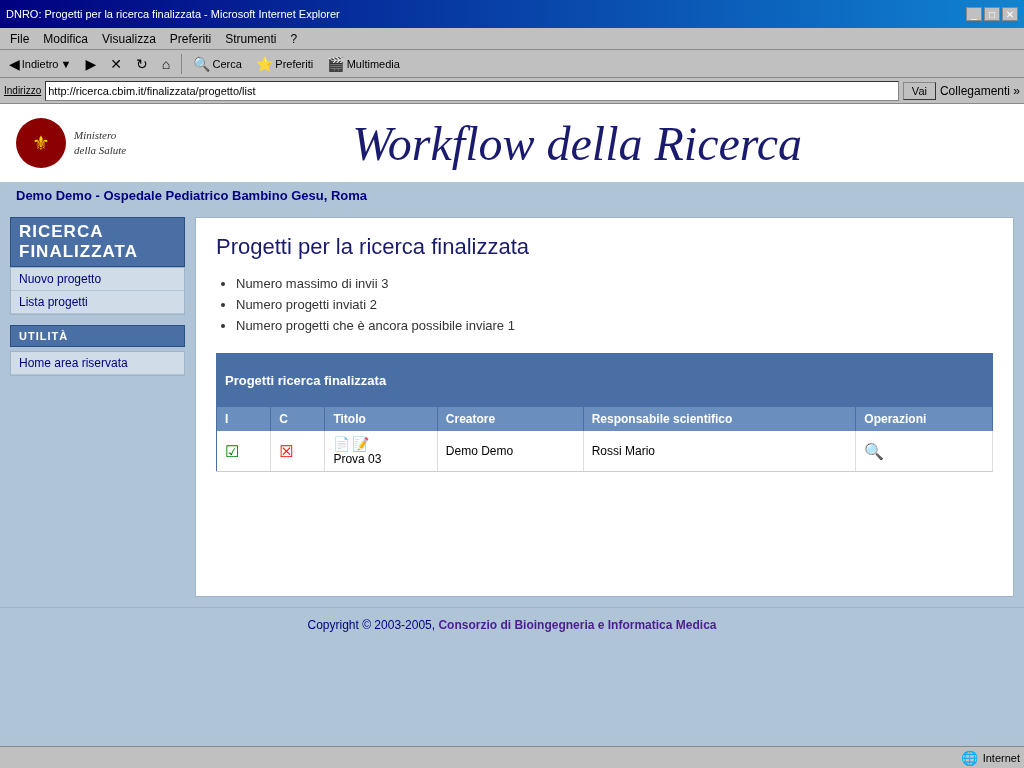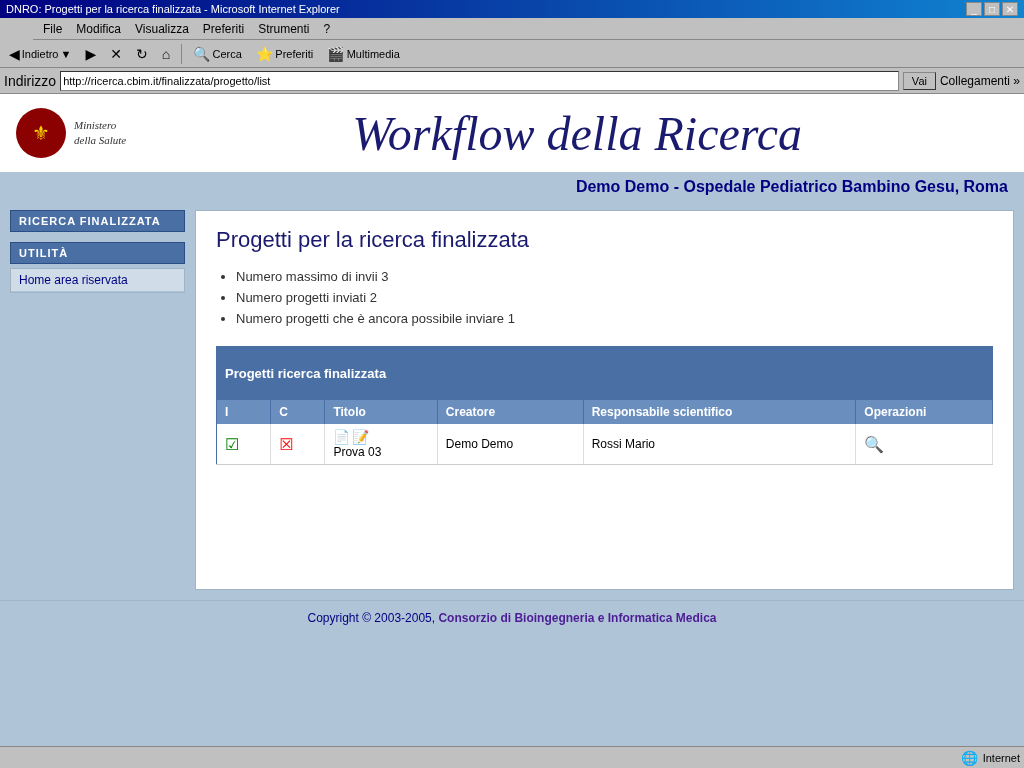--- a/index.html
+++ b/index.html
@@ -7,21 +7,21 @@
 
     
     .title-bar {
       background: linear-gradient(to right, #000080, #1084d0);
       color: white;
       font-size: 11px;
       padding: 3px 6px;
       display: flex;
       justify-content: space-between;
       align-items: center;
-      height: 18px;
+      height: 28px;
     }
     .title-bar-left { display: flex; align-items: center; gap: 4px; }
     .title-bar-buttons { display: flex; gap: 2px; }
     .title-btn {
       width: 16px; height: 14px;
       background: #c0c0c0;
       border: 1px solid #888;
       font-size: 10px;
       display: flex; align-items: center; justify-content: center;
       cursor: pointer;
@@ -29,21 +29,20 @@
 
     
     .menu-bar {
       background: #c0c0c0;
       display: flex;
       align-items: center;
       padding: 2px 4px;
       gap: 2px;
       height: 22px;
       border-bottom: 1px solid #888;
-      margin-left: 33px;
     }
     .menu-item {
       padding: 2px 6px;
       font-size: 12px;
       cursor: pointer;
     }
 
     
     .toolbar {
       background: #c0c0c0;
@@ -68,21 +67,21 @@
     
     .address-bar {
       background: #c0c0c0;
       display: flex;
       align-items: center;
       padding: 2px 4px;
       gap: 4px;
       height: 26px;
       border-bottom: 1px solid #888;
     }
-    .address-label { font-size: 14px; }
+    .address-label { font-size: 10px; text-decoration: underline; }
     .address-input {
       flex: 1;
       height: 20px;
       border: 1px inset #888;
       font-size: 11px;
       padding: 0 2px;
       background: white;
     }
     .go-btn {
       padding: 2px 8px;
@@ -128,44 +127,43 @@
       color: #1a1a6e;
       font-style: italic;
       margin-left: 20px;
       flex: 1;
       text-align: center;
     }
 
     
     .user-bar {
       background: #b0c4d8;
-      text-align: right;
       padding: 4px 16px;
-      font-size: 16px;
+      font-size: 13px;
       color: #000080;
       font-weight: bold;
     }
 
     
     .main-layout {
       display: flex;
       padding: 10px;
       gap: 10px;
       min-height: 400px;
     }
 
     
     .sidebar {
       width: 175px;
       flex-shrink: 0;
     }
     .sidebar-section-title {
       background: #4a6fa5;
       color: white;
-      font-size: 11px;
+      font-size: 17px;
       font-weight: bold;
       padding: 4px 8px;
       letter-spacing: 1px;
       border: 1px solid #2a4f85;
       margin-bottom: 0;
     }
     .sidebar-links {
       background: #d0dce8;
       border: 1px solid #a0b4c8;
       margin-bottom: 10px;
@@ -360,20 +358,24 @@
   </div>
 
   <div class="user-bar">
     <span>Demo Demo - Ospedale Pediatrico Bambino Gesu, Roma</span>
   </div>
 
   <div class="main-layout">
 
     <div class="sidebar">
       <div class="sidebar-section-title">RICERCA FINALIZZATA</div>
+      <div class="sidebar-links">
+        <a class="sidebar-link">Nuovo progetto</a>
+        <a class="sidebar-link">Lista progetti</a>
+      </div>
       <div class="utility-title">UTILITÀ</div>
       <div class="sidebar-links">
         <a class="sidebar-link">Home area riservata</a>
       </div>
     </div>
 
     <div class="content-area">
       <h1 class="content-title">Progetti per la ricerca finalizzata</h1>
 
       <ul class="bullet-list">

